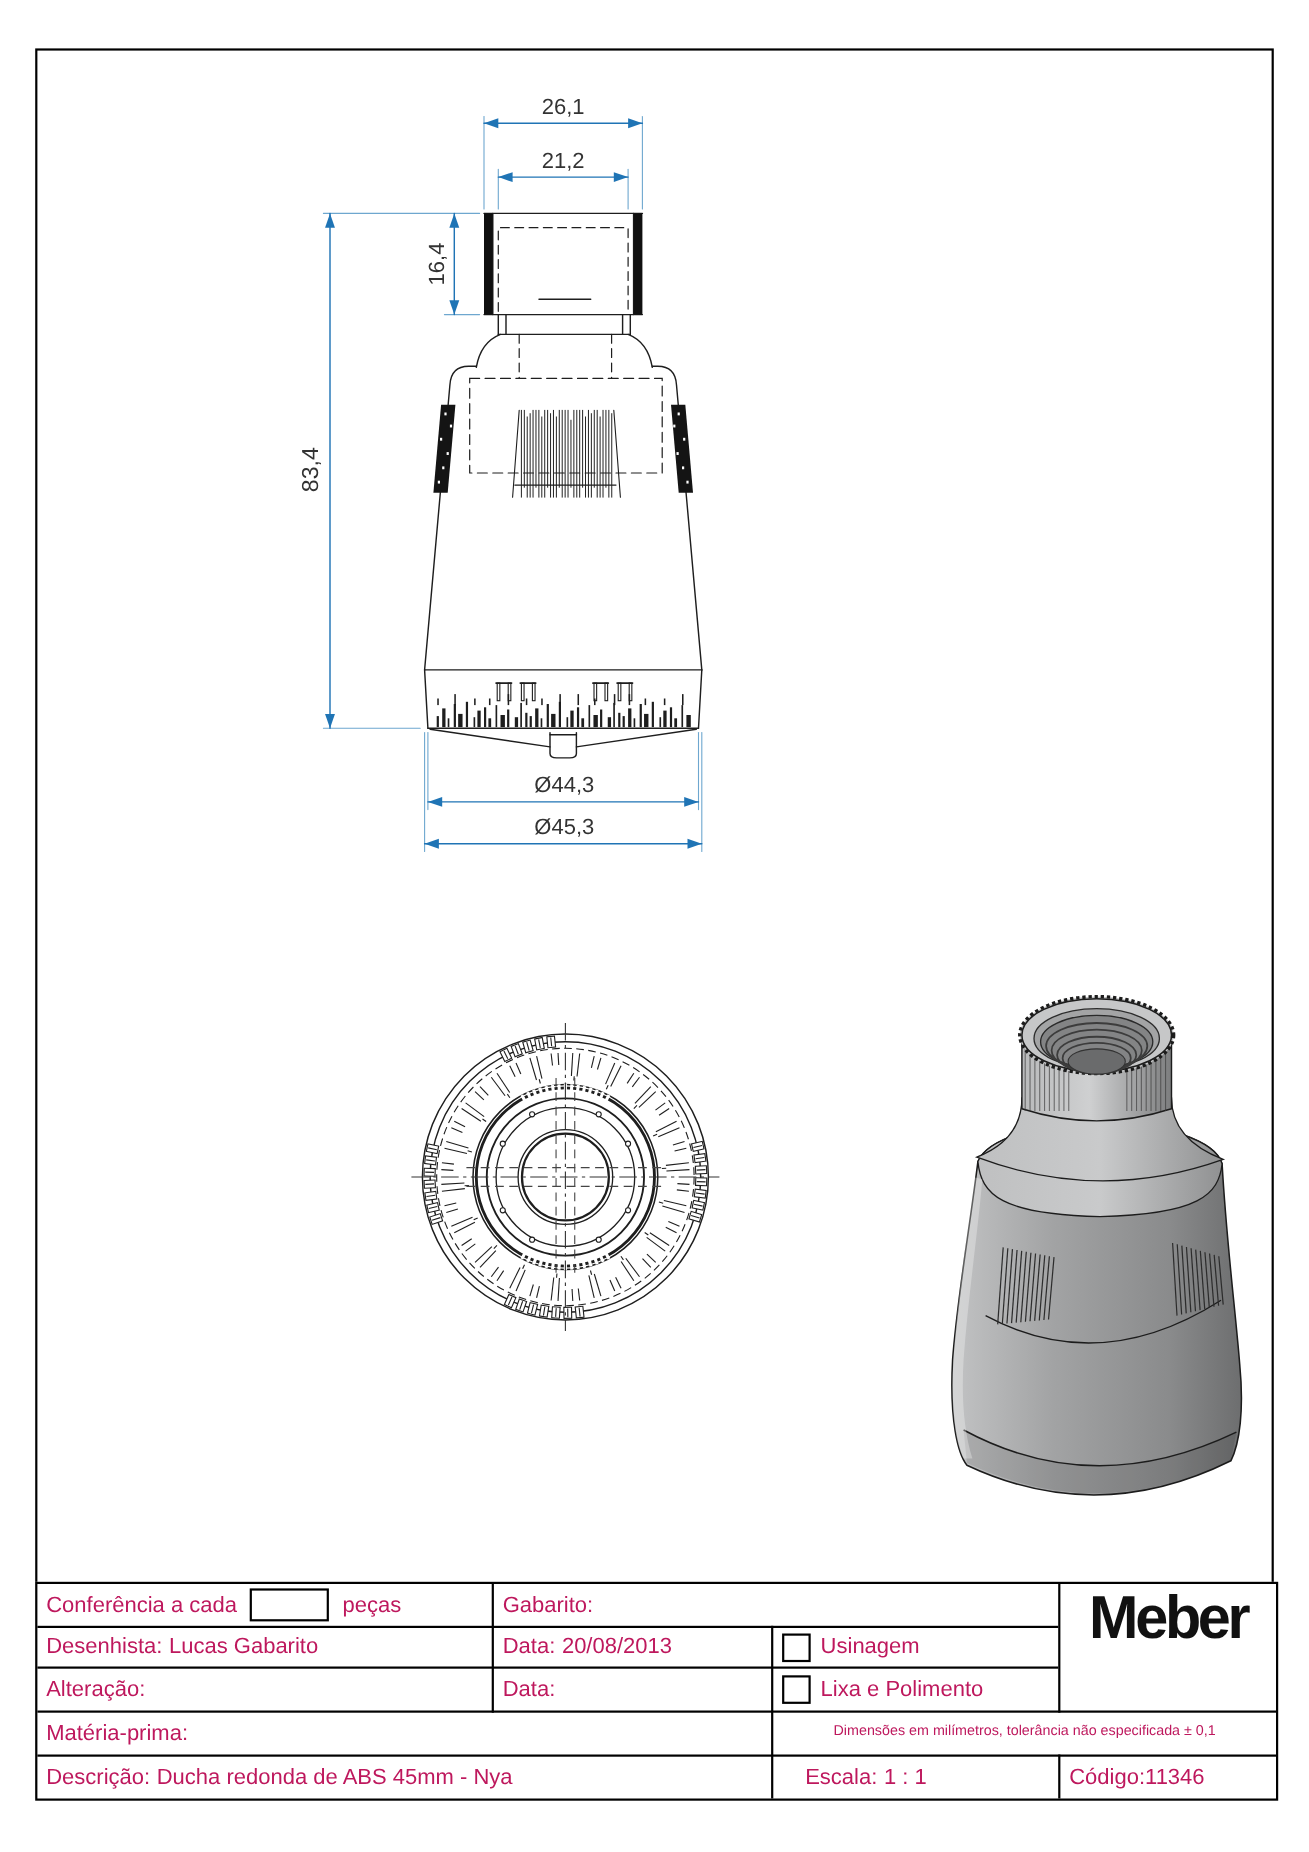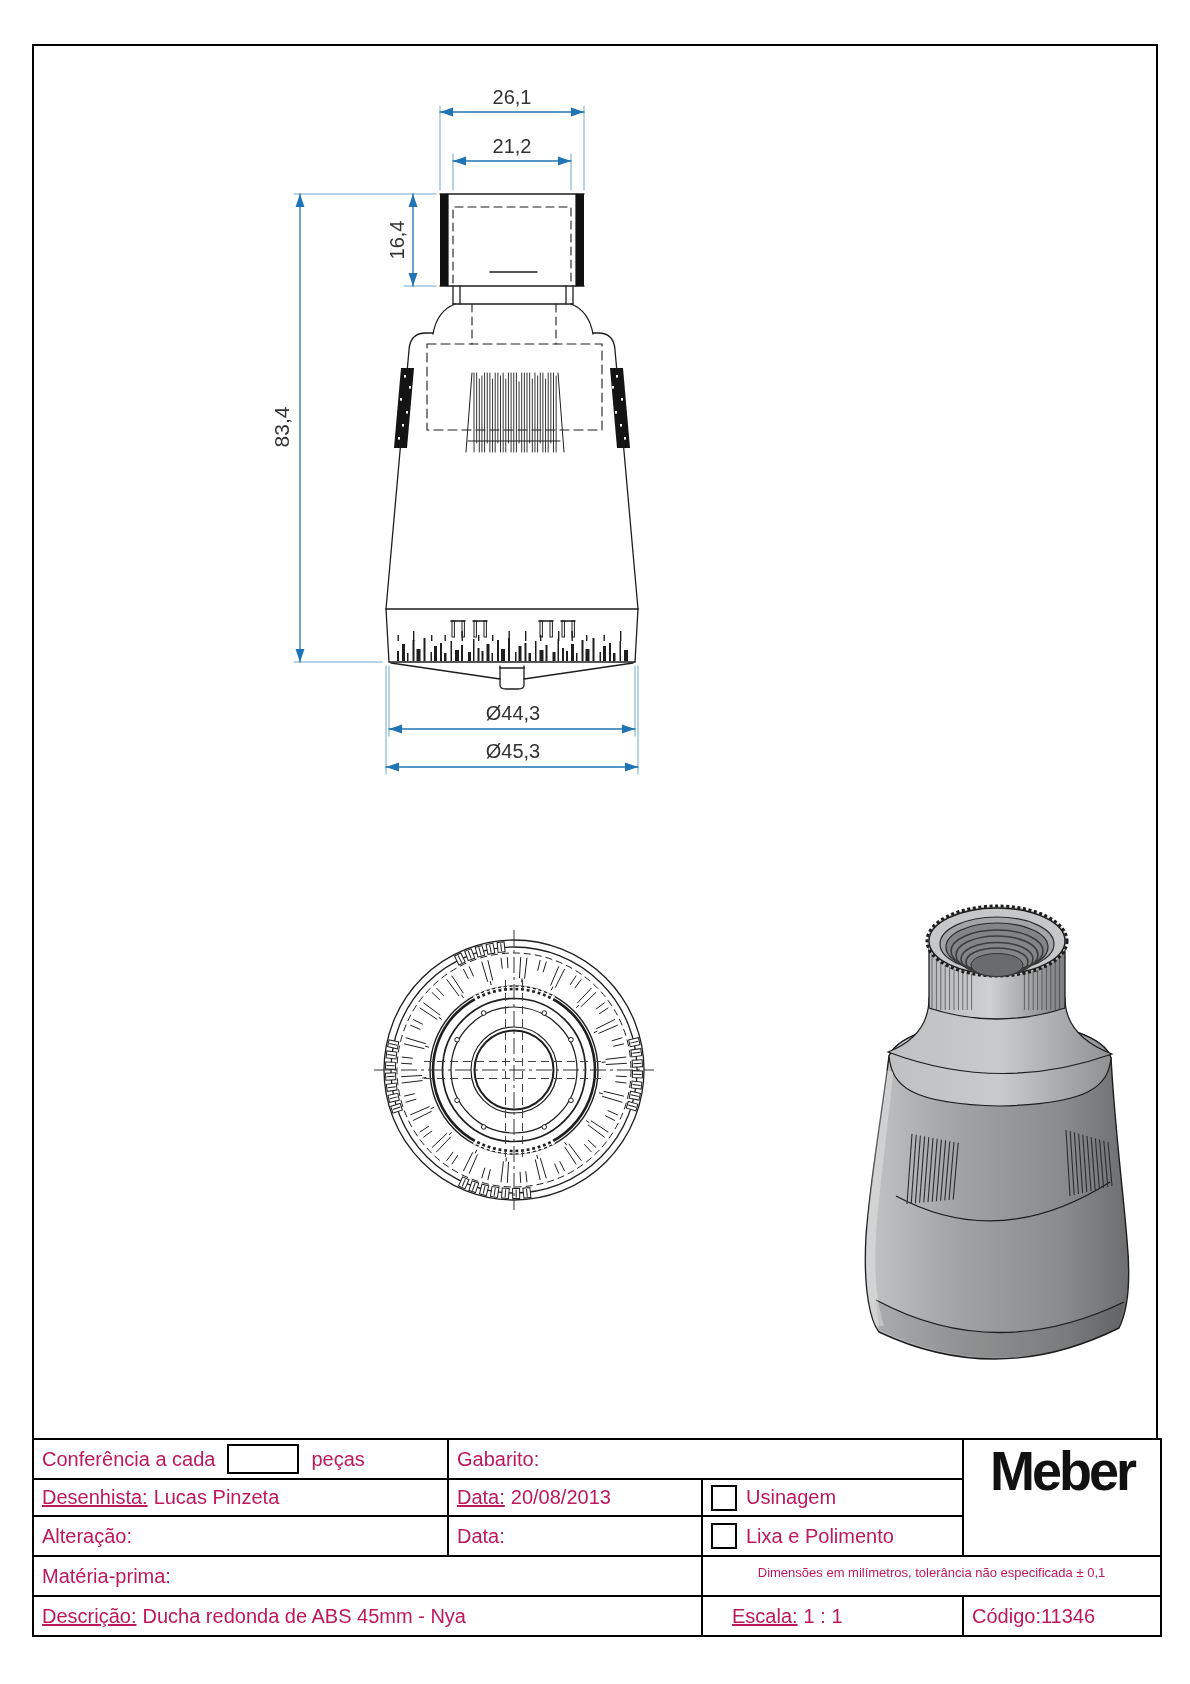--- a/index.html
+++ b/index.html
@@ -4,21 +4,21 @@
 <style>
   html,body{margin:0;padding:0;background:#ffffff;}
   body{width:1190px;height:1684px;position:relative;font-family:"Liberation Sans",sans-serif;overflow:hidden;}
   #stage{position:absolute;left:0;top:0;width:1190px;height:1684px;}
   #page-frame{position:absolute;left:32px;top:44px;width:1126px;height:1591px;border:2px solid #000;box-sizing:border-box;background:#fff;}
   #drawing-svg{position:absolute;left:0;top:0;width:1190px;height:1684px;}
   
   #title-block{position:absolute;left:32px;top:1438px;width:1130px;height:199px;box-sizing:border-box;border:2px solid #000;background:#fff;}
   .tb-line{position:absolute;background:#000;}
   .tb-cell{position:absolute;display:flex;align-items:center;color:#be185d;font-size:20px;white-space:nowrap;box-sizing:border-box;padding-left:8px;}
-  .tb-cell .lbl{margin-right:6px;text-decoration:underline;}
+  .tb-cell .lbl{margin-right:6px;}
   .tb-small{font-size:13px;justify-content:center;padding-left:0;}
   .conf-box{display:inline-block;width:72px;height:30px;border:2px solid #000;margin:0 12px;box-sizing:border-box;background:#fff;}
   .chk{display:inline-block;width:26px;height:26px;border:2px solid #000;margin-right:9px;box-sizing:border-box;background:#fff;flex:0 0 auto;}
   #logo-cell{position:absolute;display:flex;align-items:flex-start;justify-content:center;}
   #logo-text{font-size:54px;font-weight:bold;letter-spacing:-3px;color:#111;transform:scaleY(1.02);}
 </style>
 </head>
 <body>
 
 <div id="stage">
@@ -650,21 +650,21 @@
       <span>Conferência a cada</span>
       <span class="conf-box"></span>
       <span>peças</span>
     </div>
     <div class="tb-cell" style="left:415px;top:0;width:591px;height:38px">
       <span>Gabarito:</span>
     </div>
 
     <div class="tb-cell" style="left:0;top:40px;width:413px;height:35px">
       <span class="lbl">Desenhista:</span>
-      <span>Lucas Pinzeta</span>
+      <span>Lucas Gabarito</span>
     </div>
     <div class="tb-cell" style="left:415px;top:40px;width:252px;height:35px">
       <span class="lbl">Data:</span>
       <span>20/08/2013</span>
     </div>
     <div class="tb-cell" style="left:0;top:77px;width:413px;height:38px">
       <span>Alteração:</span>
     </div>
 
     <div class="tb-cell" style="left:669px;top:40px;width:259px;height:35px">

